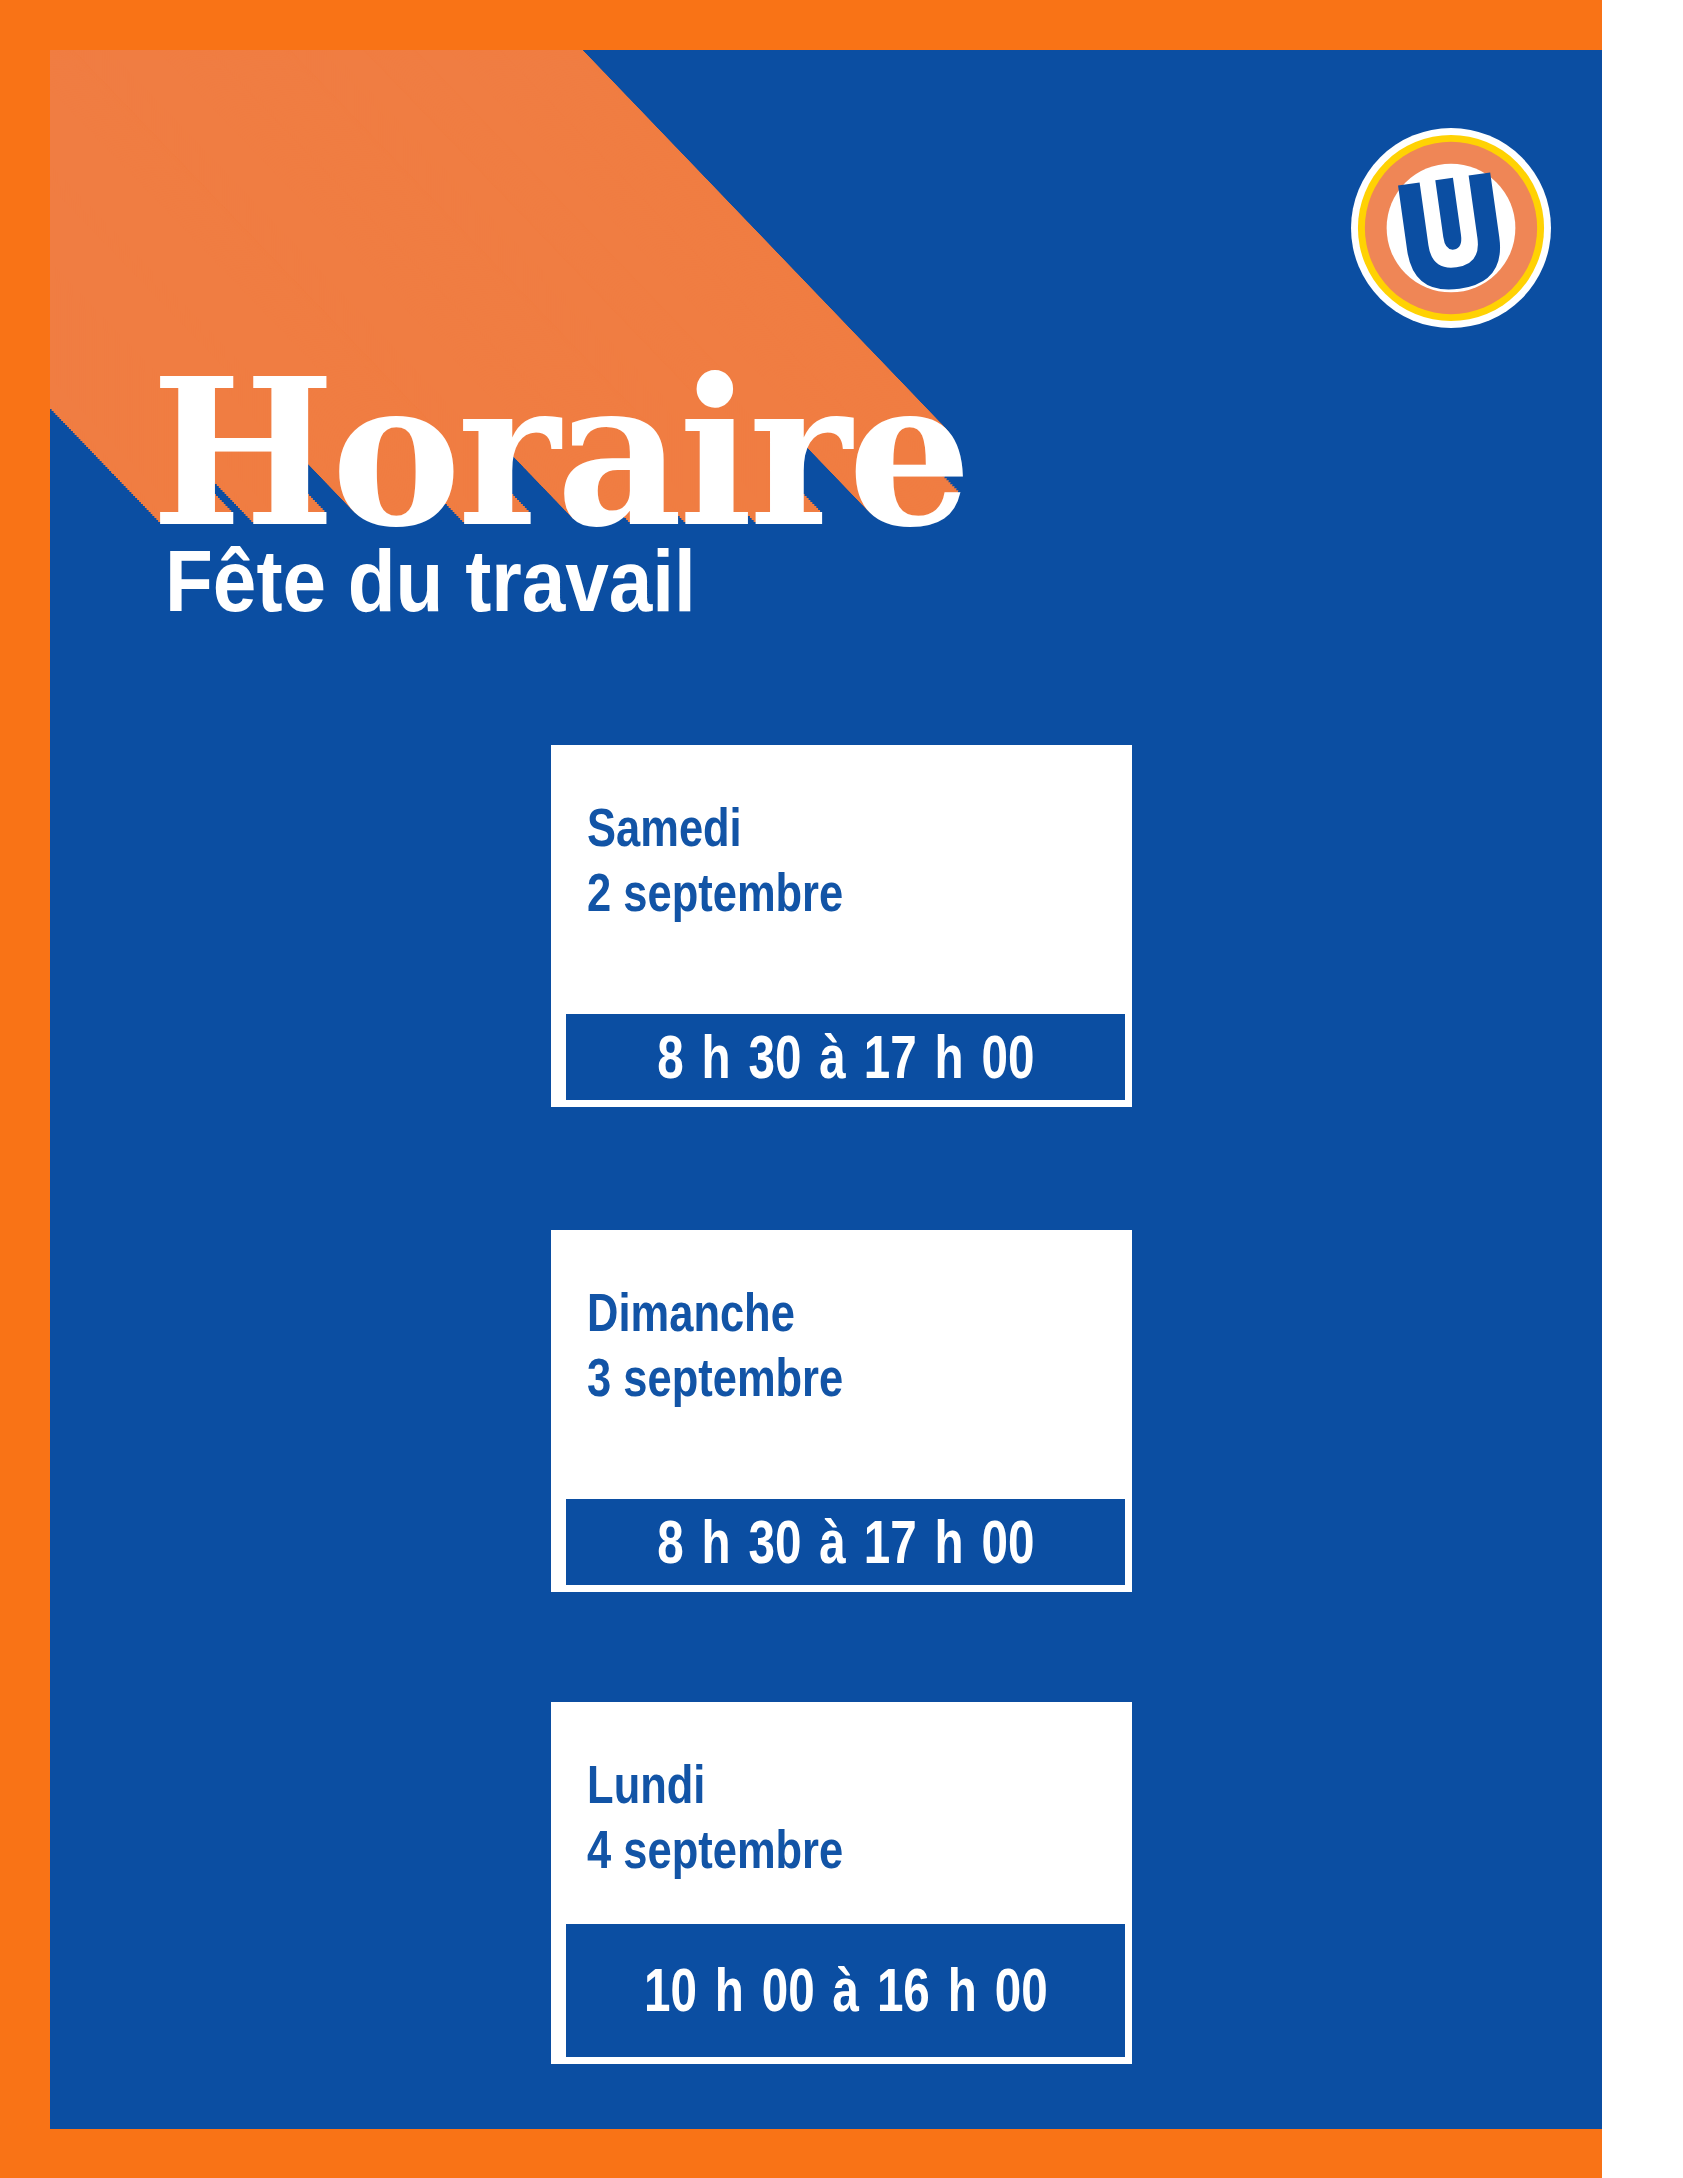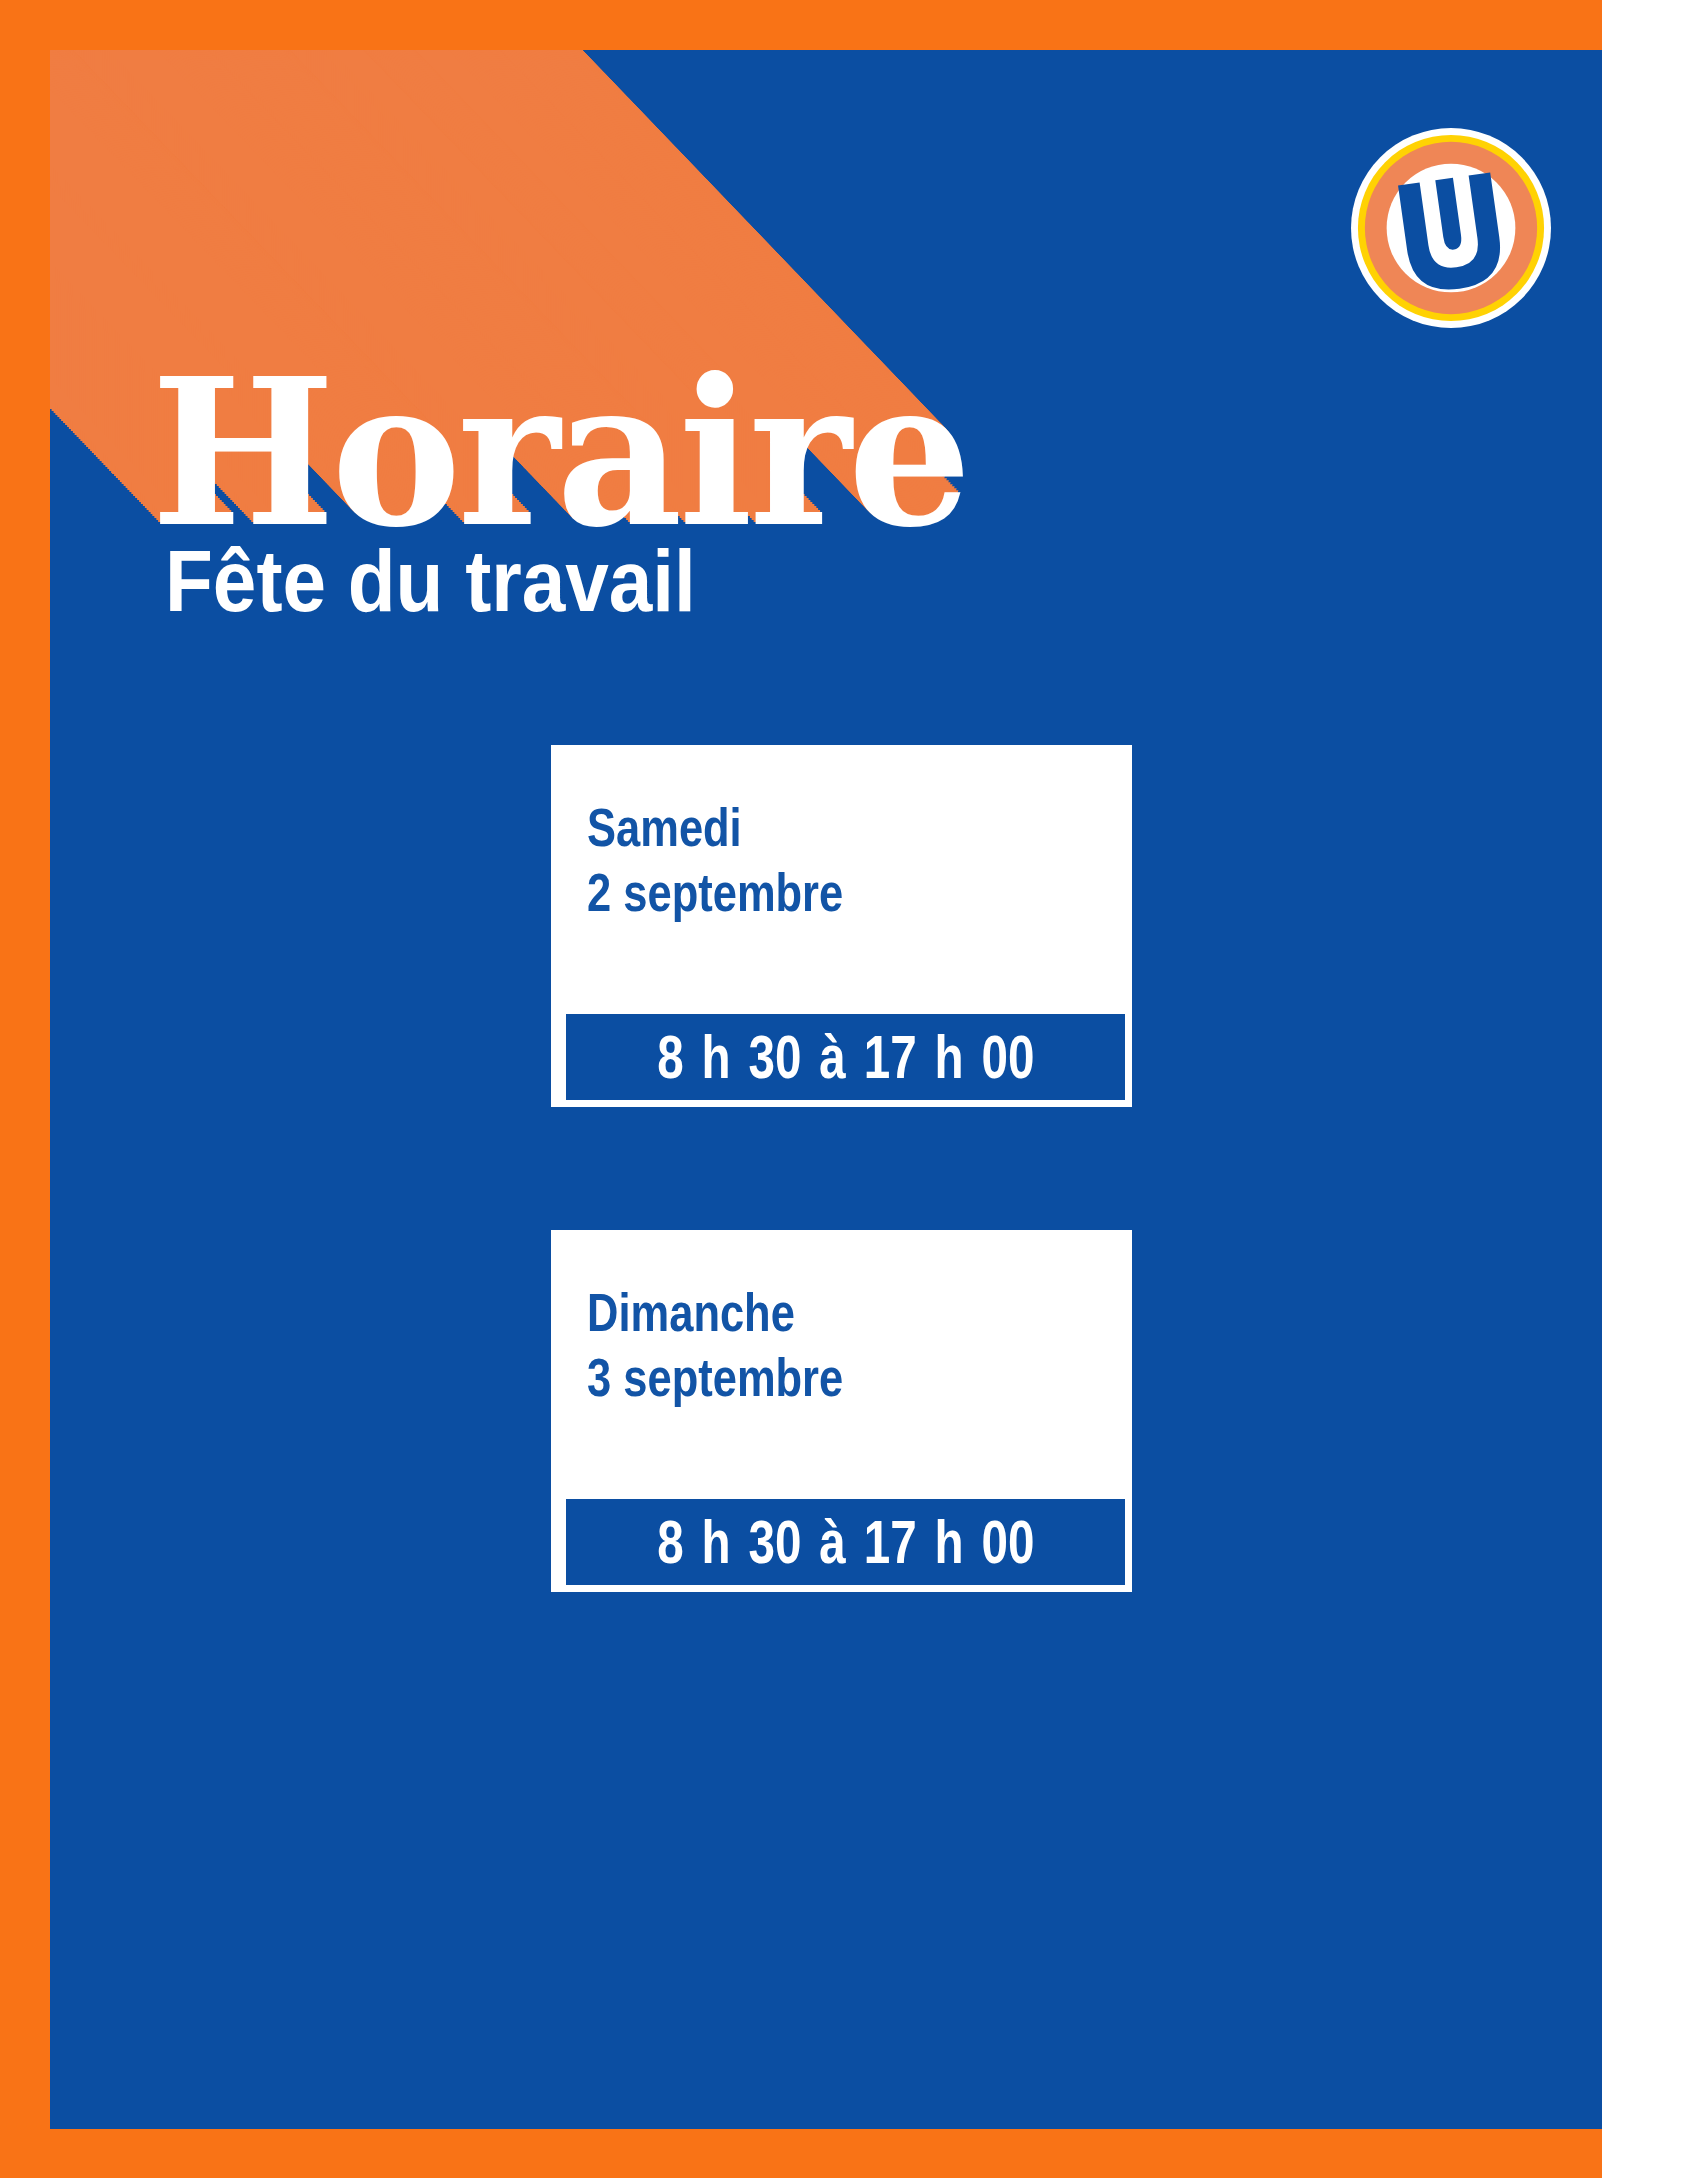--- a/index.html
+++ b/index.html
@@ -135,16 +135,27 @@
         <div class="date-lines">
           <div>Dimanche</div>
           <div>3 septembre</div>
         </div>
       </div>
       <div class="band">
         <span class="hours">8 h 30 à 17 h 00</span>
       </div>
     </div>
 
+    <div class="card" style="top:1652px;">
+      <div class="card-top">
+        <div class="date-lines">
+          <div>Lundi</div>
+          <div>4 septembre</div>
+        </div>
+      </div>
+      <div class="band tall">
+        <span class="hours">10 h 00 à 16 h 00</span>
+      </div>
+    </div>
 
   </div>
 </div>
 
 
 </body></html>

